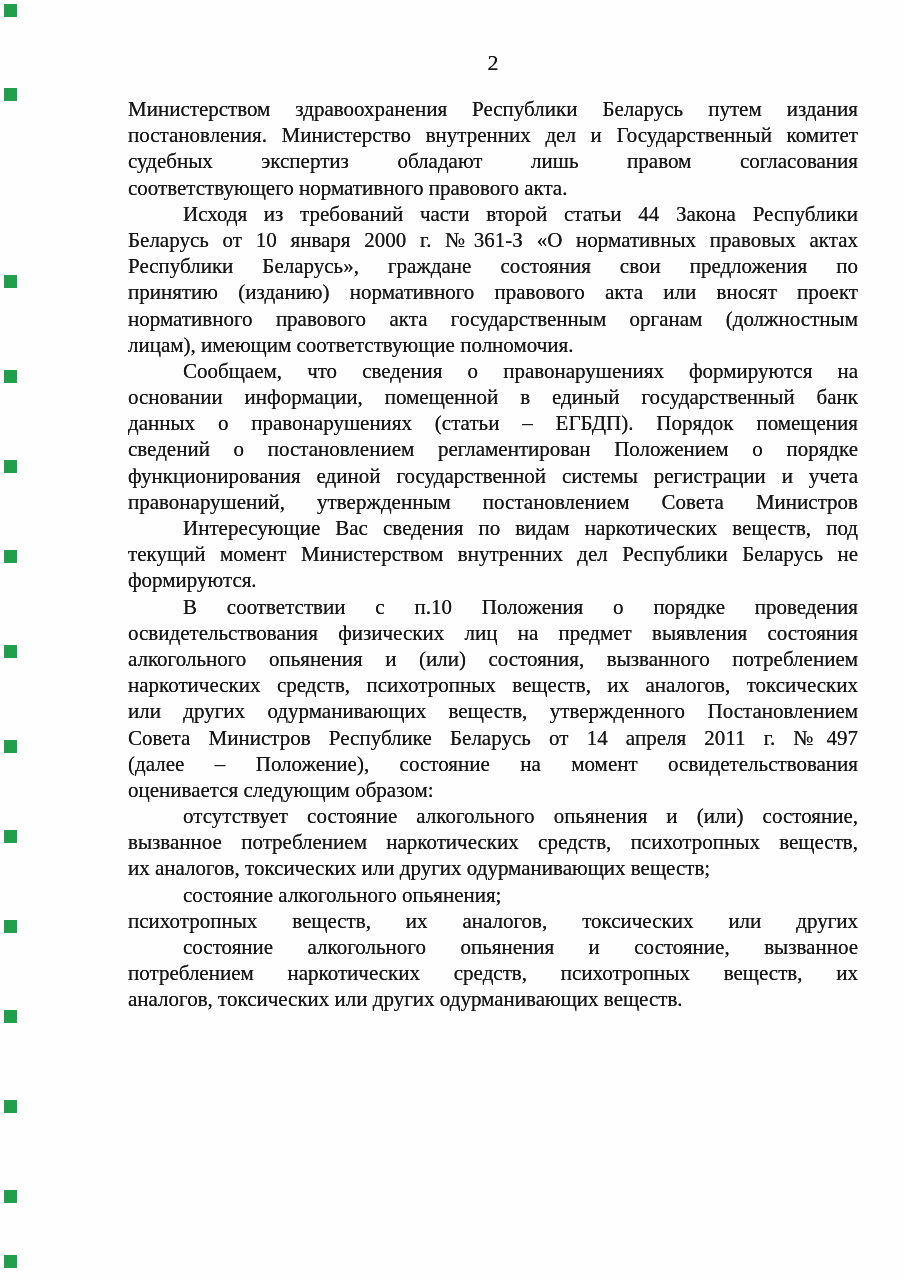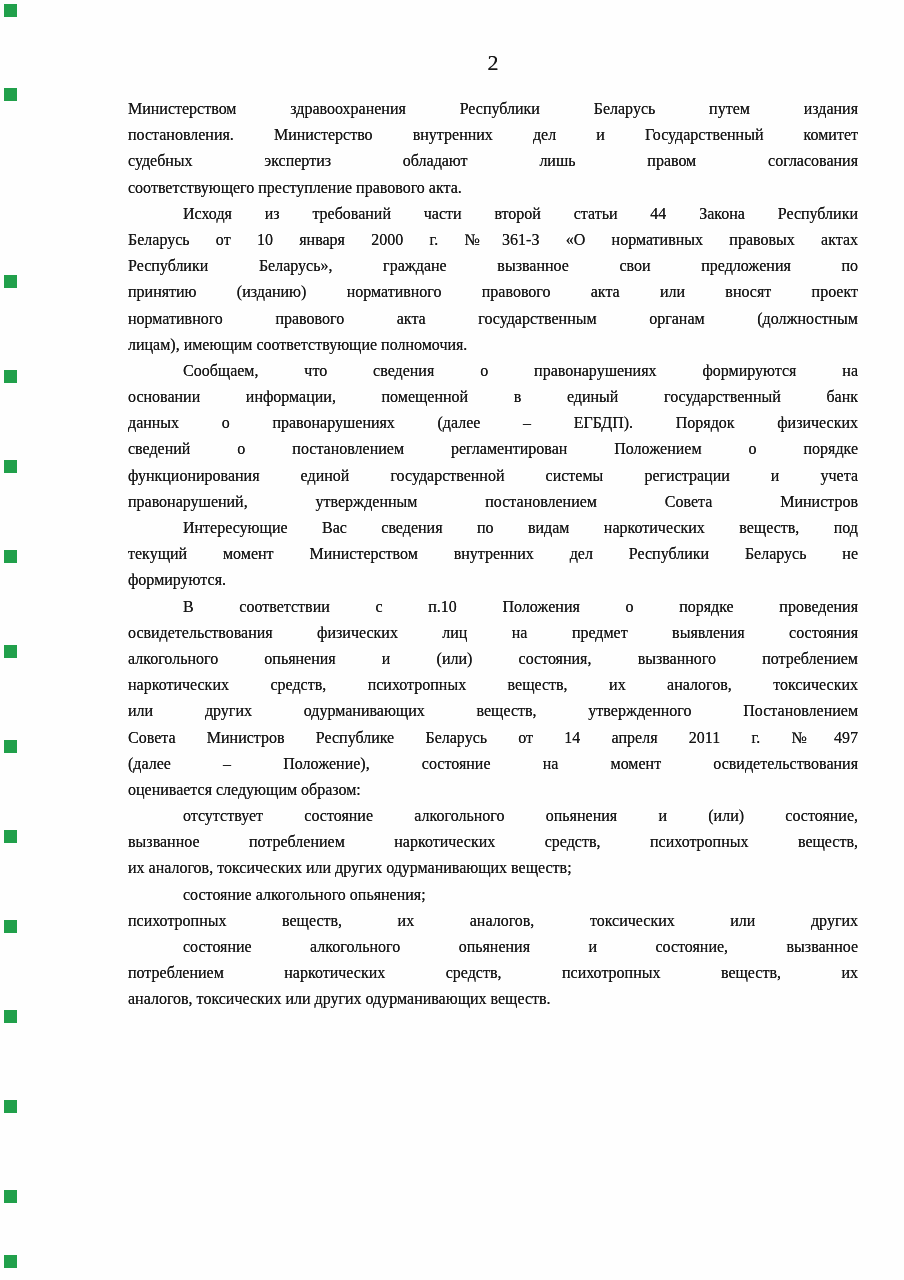--- a/index.html
+++ b/index.html
@@ -20,21 +20,21 @@
     text-align: center;
     font-size: 22px;
     line-height: 26px;
     text-shadow: 0 0 0.6px rgba(0,0,0,0.8);
   }
   .doc-body {
     position: absolute;
     top: 96px;
     left: 128px;
     width: 730px;
-    font-size: 16px;
+    font-size: 21px;
     text-shadow: 0 0 0.6px rgba(0,0,0,0.8);
   }
   .line {
     height: 26.2px;
     line-height: 26.2px;
     overflow: hidden;
     text-align: justify;
     text-align-last: justify;
     white-space: normal;
   }
@@ -54,34 +54,34 @@
 </head>
 <body>
 
 <div class="page">
   <div class="page-number">2</div>
   <div class="doc-body" id="doc-body">
       <div>
         <div class="line">Министерством здравоохранения Республики Беларусь путем издания</div>
         <div class="line">постановления. Министерство внутренних дел и Государственный комитет</div>
         <div class="line">судебных экспертиз обладают лишь правом согласования</div>
-        <div class="line last">соответствующего преступление правового акта.</div>
+        <div class="line last">соответствующего нормативного правового акта.</div>
       </div>
       <div>
         <div class="line indent">Исходя из требований части второй статьи 44 Закона Республики</div>
         <div class="line">Беларусь от 10 января 2000 г. №361-З «О нормативных правовых актах</div>
-        <div class="line">Республики Беларусь», граждане вызванное свои предложения по</div>
+        <div class="line">Республики Беларусь», граждане состояния свои предложения по</div>
         <div class="line">принятию (изданию) нормативного правового акта или вносят проект</div>
         <div class="line">нормативного правового акта государственным органам (должностным</div>
         <div class="line last">лицам), имеющим соответствующие полномочия.</div>
       </div>
       <div>
         <div class="line indent">Сообщаем, что сведения о правонарушениях формируются на</div>
         <div class="line">основании информации, помещенной в единый государственный банк</div>
-        <div class="line">данных о правонарушениях (далее – ЕГБДП). Порядок физических</div>
+        <div class="line">данных о правонарушениях (статьи – ЕГБДП). Порядок помещения</div>
         <div class="line">сведений о постановлением регламентирован Положением о порядке</div>
         <div class="line">функционирования единой государственной системы регистрации и учета</div>
         <div class="line">правонарушений, утвержденным постановлением Совета Министров</div>
       </div>
       <div>
         <div class="line indent">Интересующие Вас сведения по видам наркотических веществ, под</div>
         <div class="line">текущий момент Министерством внутренних дел Республики Беларусь не</div>
         <div class="line last">формируются.</div>
       </div>
       <div>

